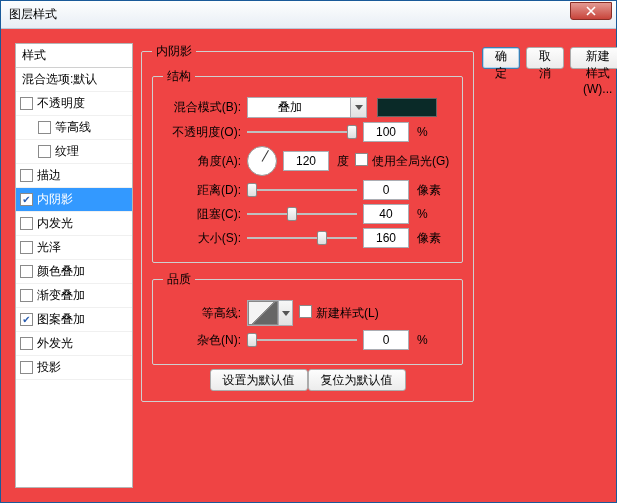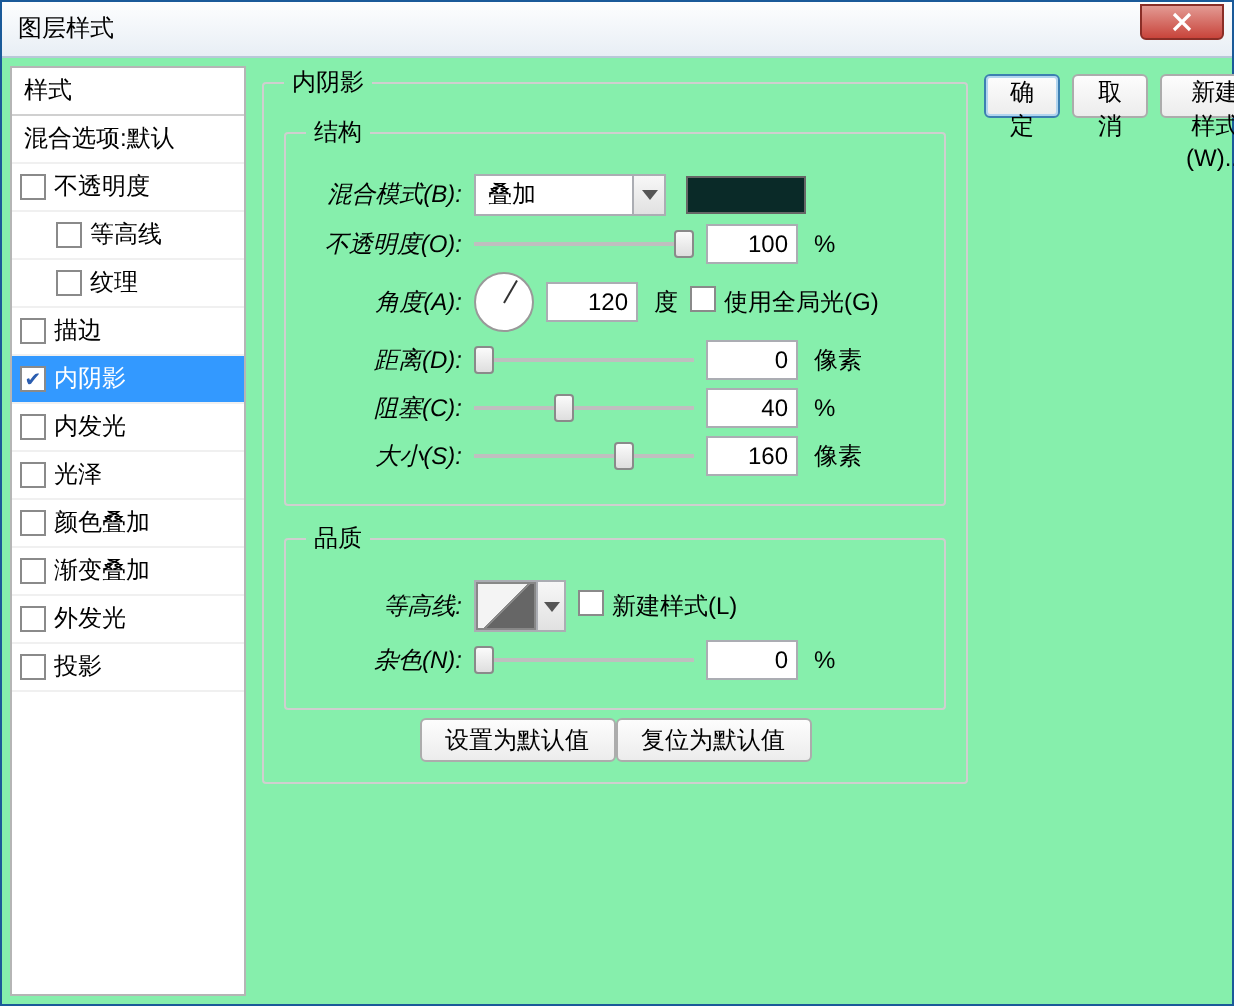--- a/index.html
+++ b/index.html
@@ -1,44 +1,44 @@
 <!DOCTYPE html>
 <html><head>
 <meta charset="utf-8">
 <style>
 * { box-sizing: border-box; font-family: "Microsoft YaHei", Tahoma, sans-serif; font-size: 12px; }
 body { margin: 0; background: #fff; }
-.window { width: 617px; height: 503px; border: 1px solid #1a5a99; background: #86efac; position: relative; }
+.window { width: 617px; height: 503px; border: 1px solid #1a5a99; background: #ef4444; position: relative; }
 .titlebar { height: 28px; background: linear-gradient(#fdfefe, #e8eef5); border-bottom: 1px solid #b8c8d8; display: flex; align-items: center; padding: 0 4px 0 8px; }
 .titlebar .title { color: #000; }
 .titlebar .spacer { flex: 1; }
 .close-btn { width: 42px; height: 18px; background: linear-gradient(#e39a93, #c8443b); border: 1px solid #8a2e27; border-radius: 0 0 3px 3px; color: #fff; display: flex; align-items: center; justify-content: center; margin-top: -8px; cursor: default; }
 .close-btn svg { width: 10px; height: 10px; }
-.body { display: flex; padding: 4px; height: calc(100% - 28px); }
+.body { display: flex; padding: 14px; height: calc(100% - 28px); }
 .styles-col { width: 118px; border: 1px solid #b5b5b5; background: #fff; }
 .styles-header { padding: 3px 6px; border-bottom: 1px solid #d0d0d0; }
 .styles-row { padding: 3px 4px; display: flex; align-items: center; gap: 4px; border-bottom: 1px solid #f0f0f0; }
 .styles-row.indent { padding-left: 22px; }
 .styles-row.selected { background: #3399ff; color: #fff; }
 .chk { width: 13px; height: 13px; border: 1px solid #8a8a8a; background: #fff; display: inline-flex; align-items: center; justify-content: center; }
 .chk.checked::after { content: "✔"; font-size: 10px; color: #2a5db0; }
 .styles-row.nolabelchk { padding-left: 6px; }
 .center-col { flex: 1; padding: 0 8px; display: flex; flex-direction: column; gap: 6px; }
 fieldset { border: 1px solid #cfcfcf; border-radius: 2px; padding: 8px 10px 10px 10px; margin: 0; }
 legend { padding: 0 4px; color: #000; }
 .row { display: flex; align-items: center; margin: 4px 0; gap: 6px; }
-.lbl { width: 78px; text-align: right; color: #000; font-style: italic; }
+.lbl { width: 78px; text-align: right; color: #000; }
 .combo { display: inline-flex; align-items: center; border: 1px solid #abadb3; height: 21px; background: #fff; }
-.combo-text { padding: 0 6px; min-width: 78px; }
+.combo-text { padding: 0 6px; min-width: 78px; margin-left: 24px; }
 .combo-btn { width: 16px; height: 100%; border-left: 1px solid #abadb3; background: linear-gradient(#f7f7f7, #e1e1e1); display: flex; align-items: center; justify-content: center; }
 .swatch { width: 60px; height: 19px; border: 1px solid #666; background: #0a2a28; margin-left: 4px; }
 .slider { position: relative; width: 110px; height: 16px; }
 .slider .track { position: absolute; top: 7px; left: 0; right: 0; height: 2px; background: #bfbfbf; }
 .slider .thumb { position: absolute; top: 1px; width: 10px; height: 14px; background: linear-gradient(#fbfbfb, #dedede); border: 1px solid #8a8a8a; border-radius: 2px; }
-.numbox { width: 46px; height: 20px; border: 1px solid #abadb3; background: #fff; padding: 2px 4px; text-align: right; }
+.numbox { width: 46px; height: 20px; border: 1px solid #abadb3; background: #fff; padding: 2px 4px; text-align: center; }
 .unit { margin-left: 2px; }
 .angle { width: 30px; height: 30px; border: 1px solid #999; border-radius: 50%; position: relative; background: #fff; }
 .angle .needle { position: absolute; left: 50%; top: 50%; width: 13px; height: 1px; background: #333; transform-origin: left center; transform: rotate(-60deg); }
 .checkbox-row { display: inline-flex; align-items: flex-start; gap: 4px; }
 .contour { width: 30px; height: 24px; border: 1px solid #888; background: linear-gradient(135deg,#f4f4f4 49%, #888 50%, #888 52%, #666 53%); display: inline-block; }
 .contour-wrap { display: inline-flex; border: 1px solid #abadb3; }
 .contour-btn { width: 14px; background: linear-gradient(#f7f7f7, #e1e1e1); border-left: 1px solid #abadb3; display:flex; align-items:center; justify-content:center; }
 .btn { height: 22px; padding: 0 12px; border: 1px solid #acacac; background: linear-gradient(#fdfdfd, #ececec); border-radius: 3px; }
 .btn.primary { border: 1px solid #3c7fb1; box-shadow: 0 0 0 1px #b2d5ef inset; }
 .btn-row { display: flex; justify-content: center; margin-top: 4px; }
@@ -98,20 +98,24 @@
           </div>
           <div class="styles-row">
             <span class="chk"></span>
             <span>颜色叠加</span>
           </div>
           <div class="styles-row">
             <span class="chk"></span>
             <span>渐变叠加</span>
           </div>
           <div class="styles-row">
+            <span class="chk checked"></span>
+            <span>图案叠加</span>
+          </div>
+          <div class="styles-row">
             <span class="chk"></span>
             <span>外发光</span>
           </div>
           <div class="styles-row">
             <span class="chk"></span>
             <span>投影</span>
           </div>
         </div>
     </div>
 

